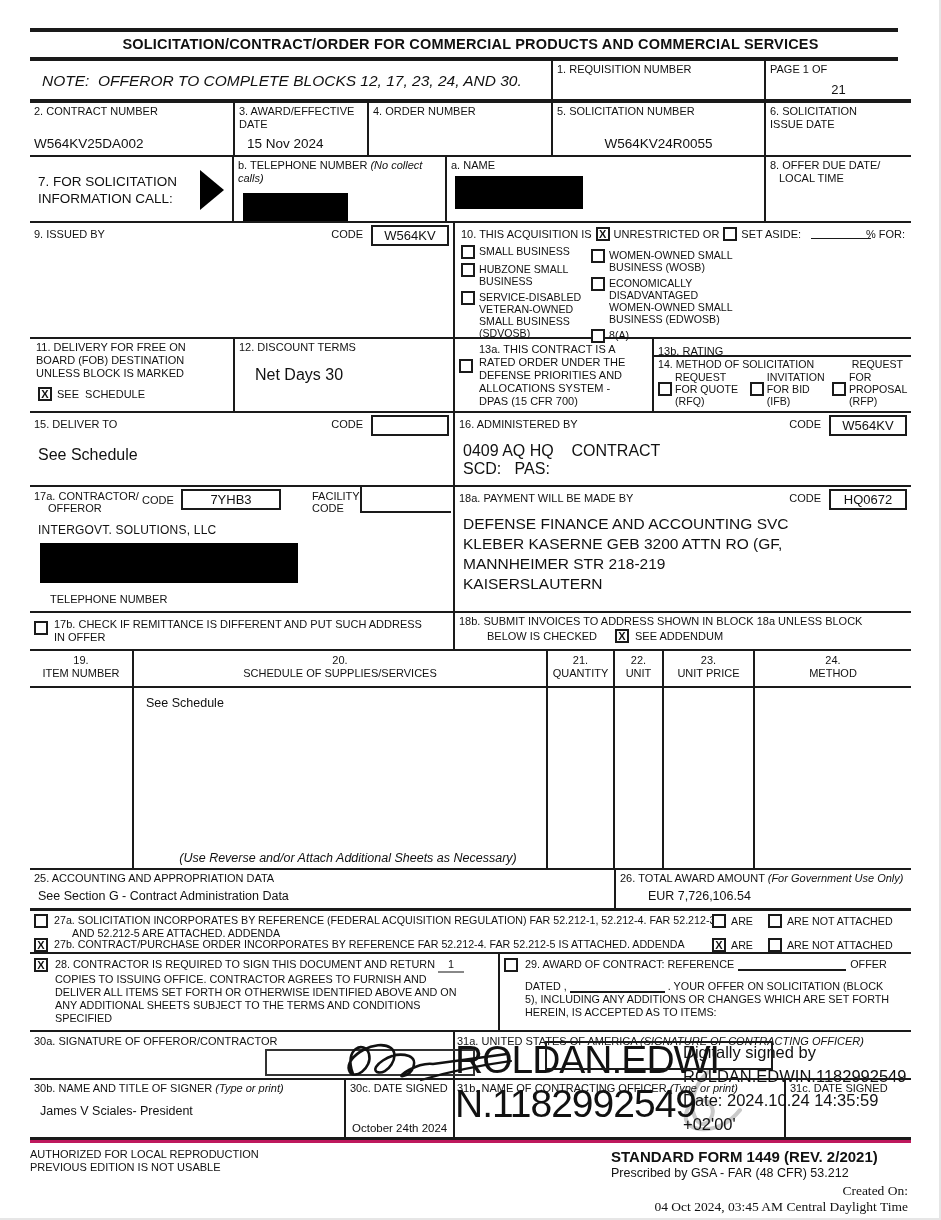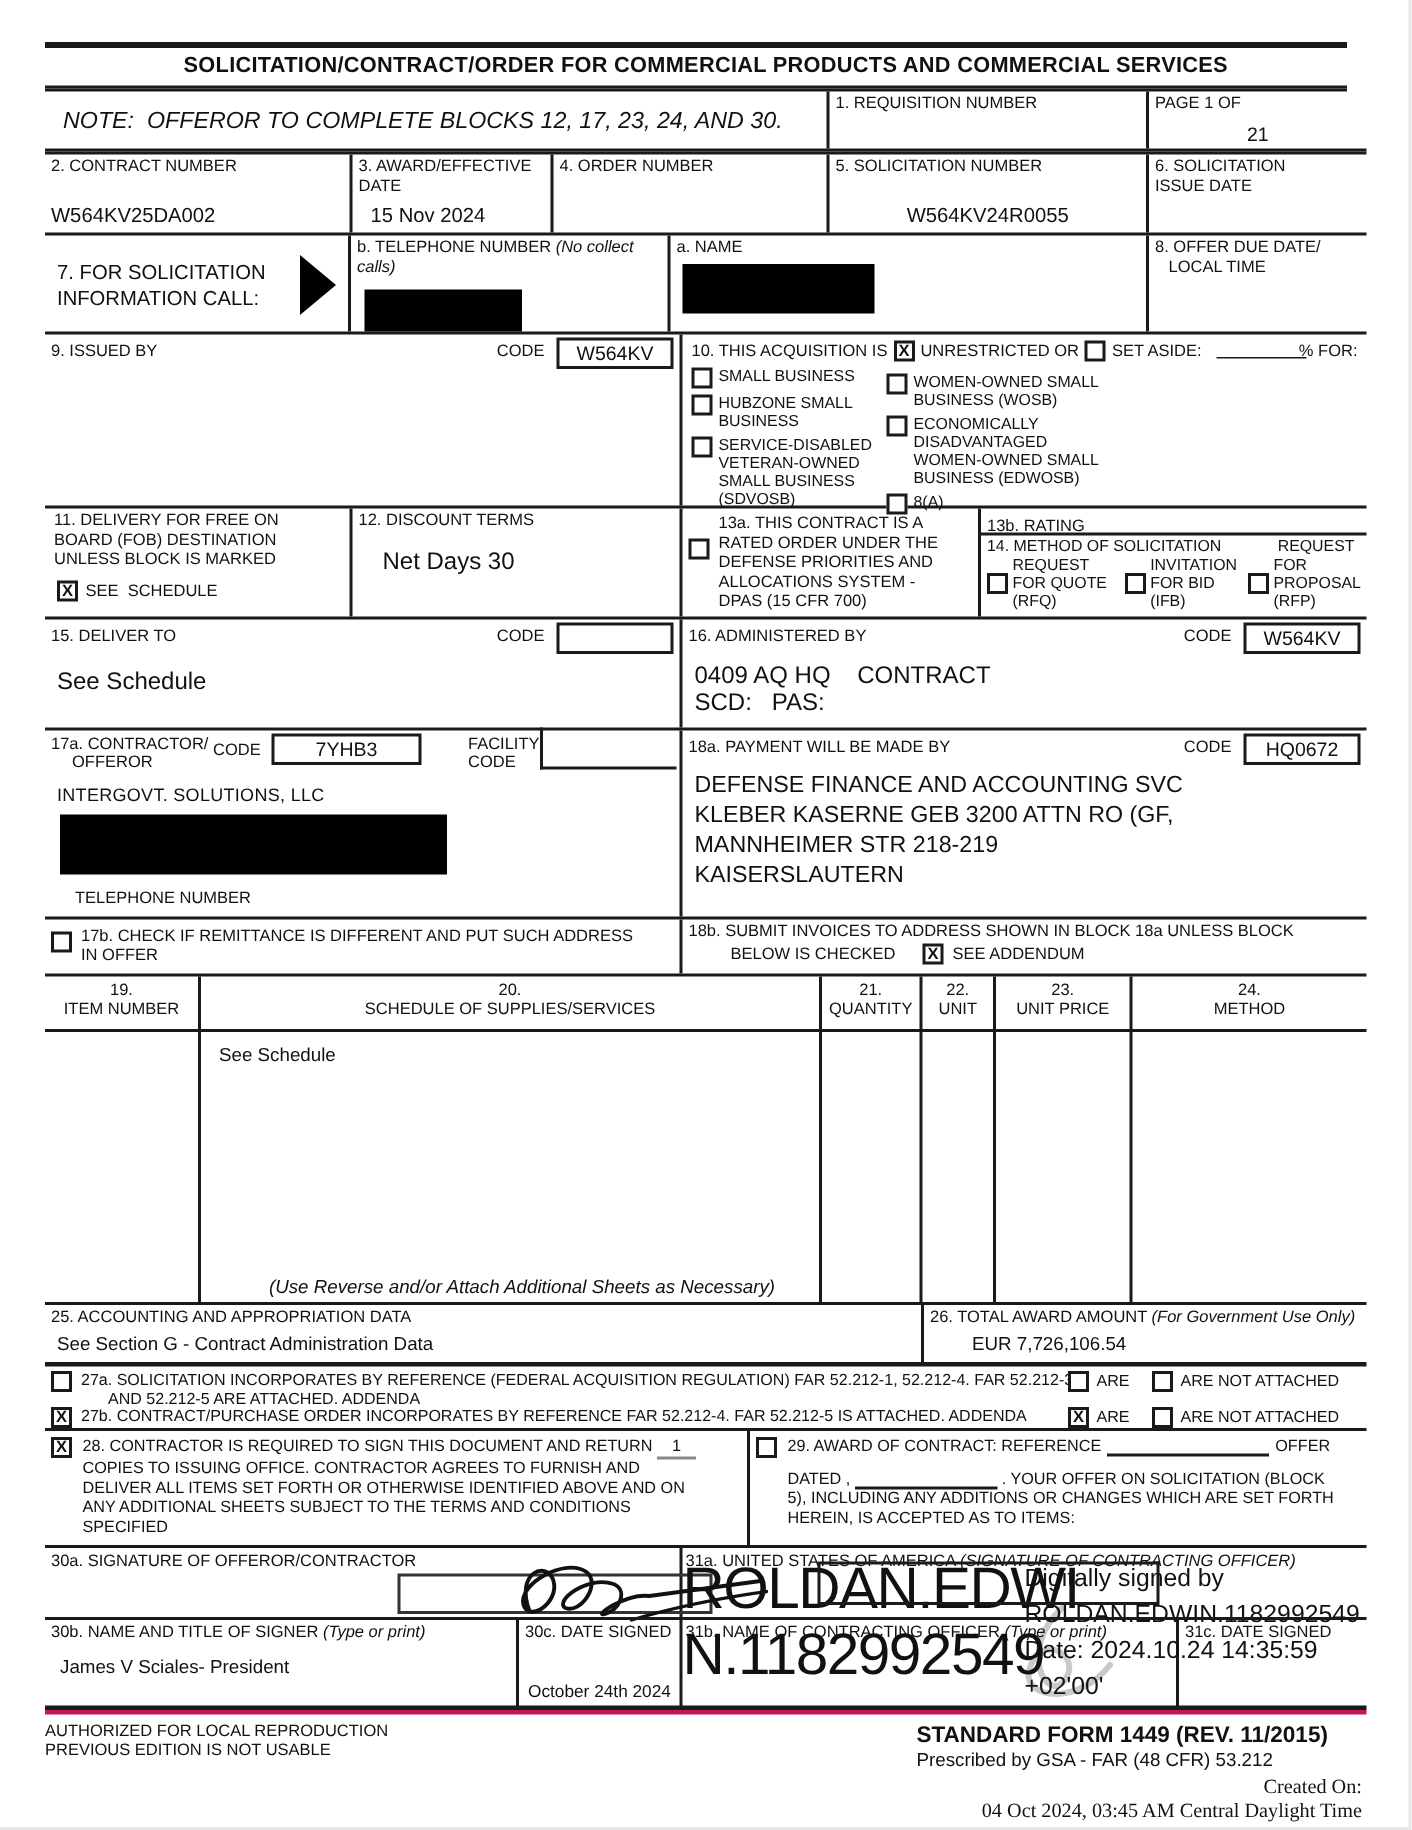--- a/index.html
+++ b/index.html
@@ -530,21 +530,21 @@
     <div class="sig-lbl" style="left:427px; top:50px;"><span>31b. NAME OF CONTRACTING OFFICER </span><i>(Type or print)</i></div>
     <div class="sig-lbl" style="left:760px; top:50px;">31c. DATE SIGNED</div>
   </div>
 
   <div class="footer">
     <div class="foot-left">
       <div>AUTHORIZED FOR LOCAL REPRODUCTION</div>
       <div>PREVIOUS EDITION IS NOT USABLE</div>
     </div>
     <div class="foot-right">
-      <div class="f1">STANDARD FORM 1449 (REV. 11/2015)</div>
+      <div class="f1">STANDARD FORM 1449 (REV. 2/2021)</div>
       <div class="f2">Prescribed by GSA - FAR (48 CFR) 53.212</div>
     </div>
   </div>
 
 </div>
 
 <div class="created">
   <div>Created On:</div>
   <div>04 Oct 2024, 03:45 AM Central Daylight Time</div>
 </div>

